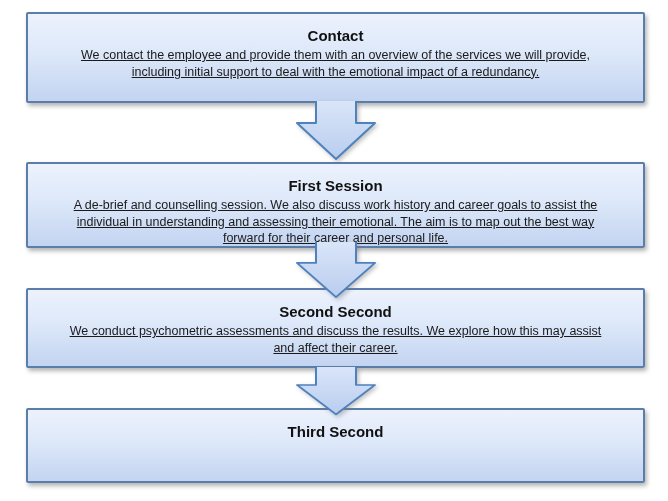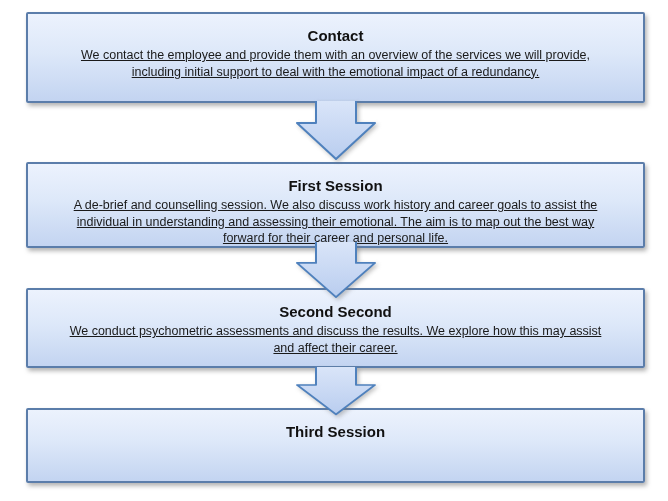--- a/index.html
+++ b/index.html
@@ -97,16 +97,16 @@
     <div class="stage-desc">We conduct psychometric assessments and discuss the results. We explore how this may assist and affect their career.</div>
   </div>
 
   <div class="down-arrow" id="arrow-3">
     <svg viewBox="0 0 84 60" preserveAspectRatio="none" xmlns="http://www.w3.org/2000/svg">
       <polygon points="22,-3 62,-3 62,22 81,22 42,58 3,22 22,22" fill="url(#arrowGrad)" stroke="#4f81bd" stroke-width="2" stroke-linejoin="round"></polygon>
     </svg>
   </div>
 
   <div class="stage-box" id="box-4">
-    <div class="stage-title">Third Session</div>
+    <div class="stage-title">Third Second</div>
   </div>
 
 </div>
 
 </body></html>

